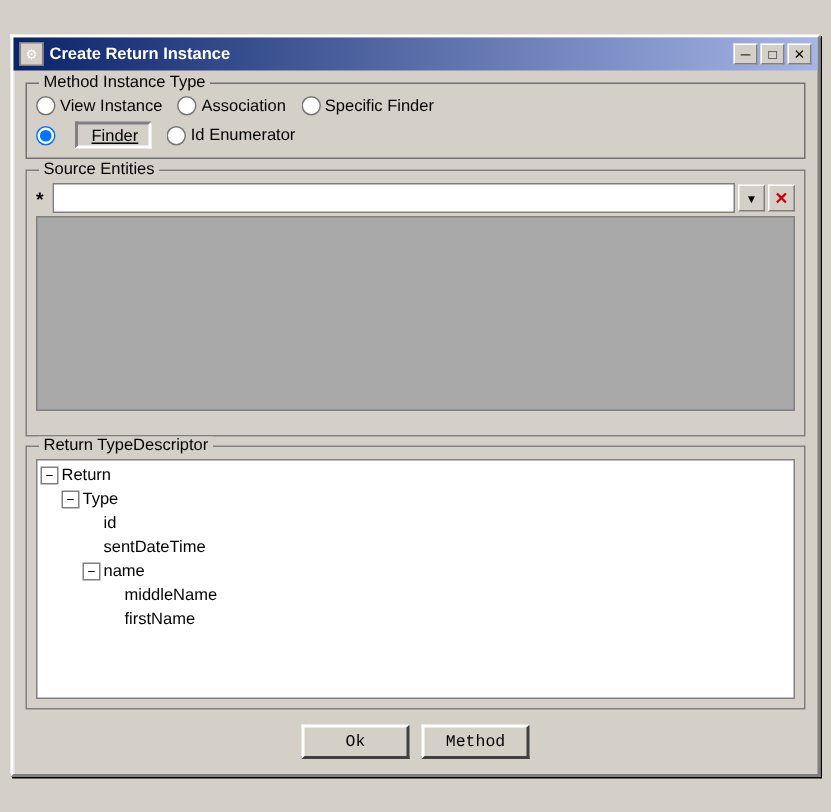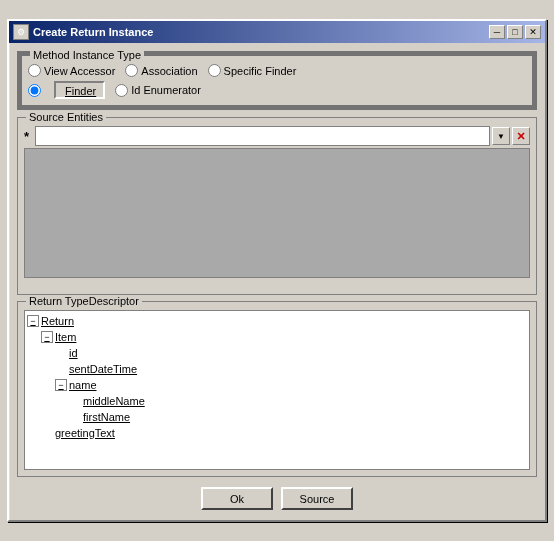--- a/index.html
+++ b/index.html
@@ -67,21 +67,21 @@
       align-items: center;
       justify-content: center;
       font-size: 9px;
       cursor: pointer;
       color: #000;
     }
     .window-body {
       padding: 8px;
     }
     .group-box {
-      border: 5px solid #737373;
+      border: 1px solid #737373;
       margin-bottom: 7px;
       position: relative;
       padding: 8px 6px 6px 6px;
       background: #d4d0c8;
     }
     .group-box-label {
       position: absolute;
       top: -7px;
       left: 8px;
       background: #d4d0c8;
@@ -207,21 +207,20 @@
       background: #a9a9a9;
       margin-top: 2px;
       border: 1px solid #808080;
     }
     .return-box {
       border: 1px solid #808080;
       margin-bottom: 6px;
       position: relative;
       padding: 8px 6px 6px 6px;
       background: #d4d0c8;
-      text-decoration: underline;
     }
     .return-box-label {
       position: absolute;
       top: -7px;
       left: 8px;
       background: #d4d0c8;
       padding: 0 3px;
       font-size: 11px;
     }
     .tree-area {
@@ -267,20 +266,21 @@
       width: 72px;
       height: 23px;
       background: #d4d0c8;
       border: 2px solid;
       border-top-color: #ffffff;
       border-left-color: #ffffff;
       border-right-color: #404040;
       border-bottom-color: #404040;
       font-size: 11px;
       cursor: pointer;
+      font-family: Liberation Mono, monospace;
     }
   </style>
 </head>
 <body>
 
 <div class="window">
 
   <div class="title-bar">
     <div class="title-bar-left">
       <div class="title-icon">⚙</div>
@@ -293,21 +293,21 @@
     </div>
   </div>
 
   <div class="window-body">
 
     <div class="group-box">
       <span class="group-box-label">Method Instance Type</span>
       <div class="radio-row">
         <label class="radio-item">
           <input type="radio" name="method-type" style="">
-          <span>View Accessor</span>
+          <span>View Instance</span>
         </label>
         <label class="radio-item">
           <input type="radio" name="method-type" style="">
           <span>Association</span>
         </label>
         <label class="radio-item">
           <input type="radio" name="method-type" style="">
           <span>Specific Finder</span>
         </label>
       </div>
@@ -343,21 +343,21 @@
     <div class="return-box">
       <span class="return-box-label">Return TypeDescriptor</span>
       <div class="tree-area" id="tree-container">
       <div class="tree-node">
             <span class="tree-toggle">−</span>
             <span class="label">Return</span>
           </div>
           <div class="tree-node">
             <span class="tree-indent" style="width: 14px;"></span>
             <span class="tree-toggle">−</span>
-            <span class="label">Item</span>
+            <span class="label">Type</span>
           </div>
           <div class="tree-node">
             <span class="tree-indent" style="width: 28px;"></span>
             <span style="width: 14px; display: inline-block;"></span>
             <span class="label">id</span>
           </div>
           <div class="tree-node">
             <span class="tree-indent" style="width: 28px;"></span>
             <span style="width: 14px; display: inline-block;"></span>
             <span class="label">sentDateTime</span>
@@ -370,27 +370,22 @@
           <div class="tree-node">
             <span class="tree-indent" style="width: 42px;"></span>
             <span style="width: 14px; display: inline-block;"></span>
             <span class="label">middleName</span>
           </div>
           <div class="tree-node">
             <span class="tree-indent" style="width: 42px;"></span>
             <span style="width: 14px; display: inline-block;"></span>
             <span class="label">firstName</span>
           </div>
-          <div class="tree-node">
-            <span class="tree-indent" style="width: 14px;"></span>
-            <span style="width: 14px; display: inline-block;"></span>
-            <span class="label">greetingText</span>
-          </div>
         </div>
     </div>
 
     <div class="bottom-buttons">
       <button class="dialog-btn">Ok</button>
-      <button class="dialog-btn">Source</button>
+      <button class="dialog-btn">Method</button>
     </div>
 
   </div>
 </div>
 
 </body></html>

